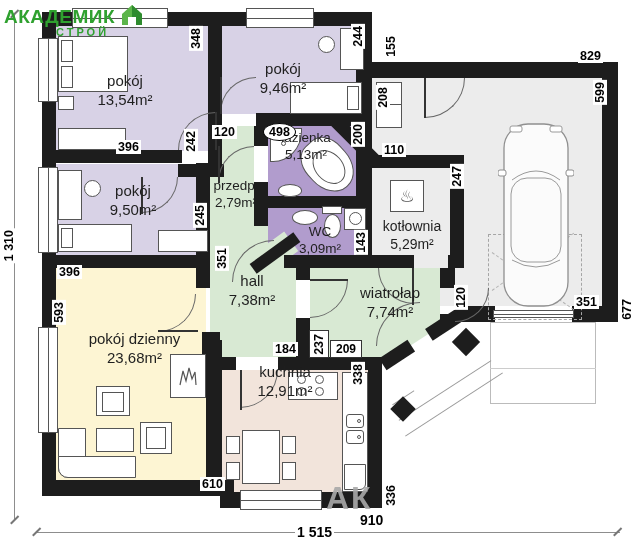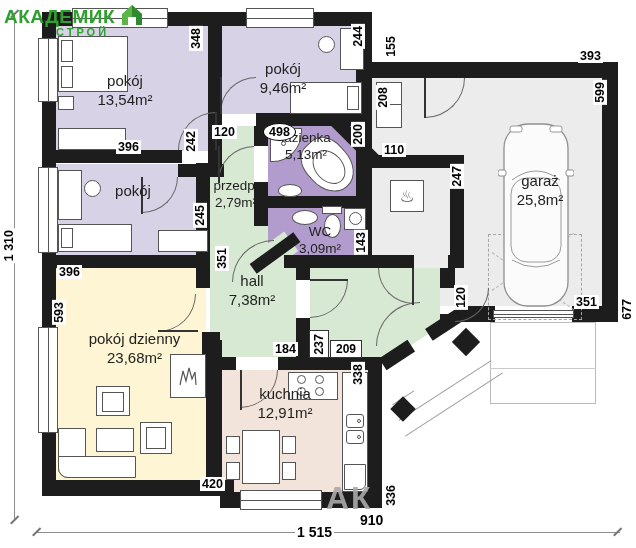--- a/index.html
+++ b/index.html
@@ -258,42 +258,47 @@
   <div class="lbl" style="left:205px;top:178px;width:62px;font-size:13.5px;">
       <div>przedp.</div>
       <div>2,79m²</div>
     </div>
   <div class="lbl" style="left:292px;top:224px;width:56px;font-size:13.5px;">
       <div>WC</div>
       <div>3,09m²</div>
     </div>
   <div class="lbl" style="left:88px;top:182px;width:90px;">
       <div>pokój</div>
+      <div>9,50m²</div>
     </div>
   <div class="lbl" style="left:207px;top:272px;width:90px;">
       <div>hall</div>
       <div>7,38m²</div>
     </div>
-  <div class="lbl" style="left:495px;top:172px;width:90px;">
-      <div>garaż</div>
-      <div>25,8m²</div>
+  <div class="lbl" style="left:330px;top:284px;width:120px;">
+      <div>wiatrołap</div>
+      <div>7,74m²</div>
+    </div>
+  <div class="lbl" style="left:368px;top:218px;width:88px;font-size:14px;">
+      <div>kotłownia</div>
+      <div>5,29m²</div>
     </div>
   <div class="lbl" style="left:62px;top:330px;width:145px;">
       <div>pokój dzienny</div>
       <div>23,68m²</div>
     </div>
-  <div class="lbl" style="left:220px;top:385px;width:130px;">
+  <div class="lbl" style="left:220px;top:363px;width:130px;">
       <div>kuchnia</div>
       <div>12,91m²</div>
     </div>
 
   <div class="dim v" style="left:189px;top:26px;">348</div>
   <div class="dim v" style="left:351px;top:24px;">244</div>
   <div class="dim v" style="left:384px;top:34px;">155</div>
-  <div class="dim" style="left:578px;top:49px;">393</div>
+  <div class="dim" style="left:578px;top:49px;">829</div>
   <div class="dim v" style="left:593px;top:80px;">599</div>
   <div class="dim" style="left:116px;top:140px;">396</div>
   <div class="dim" style="left:212px;top:125px;">120</div>
   <div class="dim v" style="left:184px;top:129px;">242</div>
   <div class="dim oval" style="left:263px;top:123px;">498</div>
   <div class="dim v" style="left:351px;top:122px;">200</div>
   <div class="dim v" style="left:376px;top:85px;">208</div>
   <div class="dim" style="left:382px;top:143px;">110</div>
   <div class="dim v" style="left:450px;top:164px;">247</div>
   <div class="dim v" style="left:193px;top:203px;">245</div>
@@ -305,19 +310,19 @@
   <div class="dimb" style="left:309px;top:330px;width:20px;height:28px;">
       <span class="dim v" style="position:static;padding:0;">237</span>
     </div>
   <div class="dimb" style="left:330px;top:340px;width:32px;height:18px;">
       <span style="padding:0;">209</span>
     </div>
   <div class="dim v" style="left:351px;top:362px;">338</div>
   <div class="dim v" style="left:454px;top:285px;">120</div>
   <div class="dim" style="left:574px;top:295px;">351</div>
   <div class="dim v" style="left:620px;top:297px;">677</div>
-  <div class="dim" style="left:200px;top:477px;">420</div>
+  <div class="dim" style="left:200px;top:477px;">610</div>
   <div class="dim v" style="left:384px;top:483px;">336</div>
   <div class="dim" style="left:358px;top:513px;font-size:14px;">910</div>
 
   <div class="wm" style="left:326px;top:482px;">АК</div>
 
 </div>
 
 </body></html>

